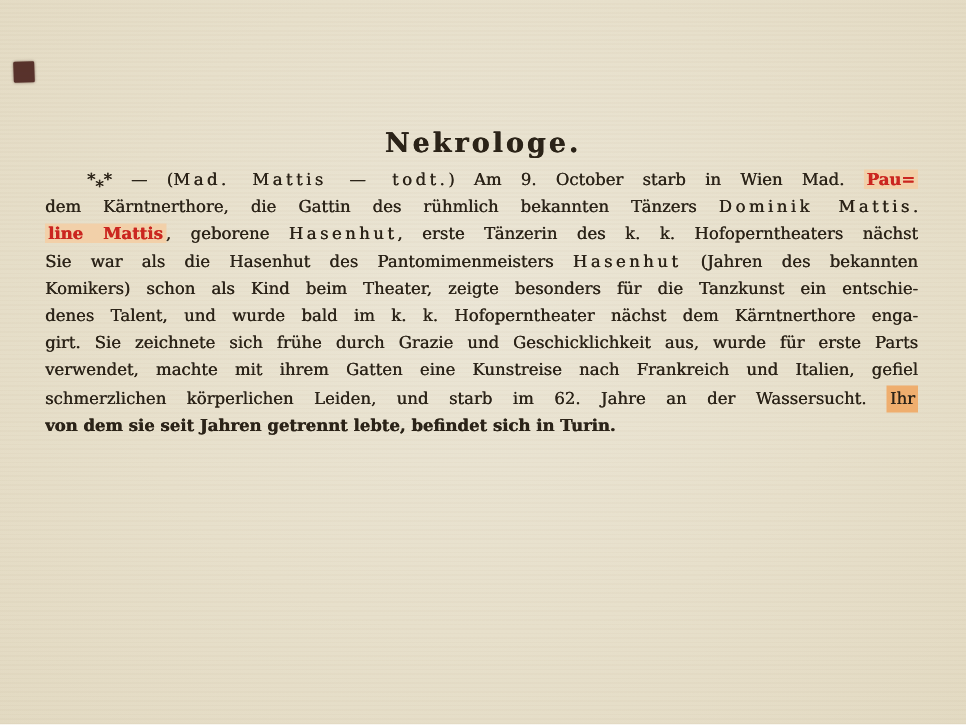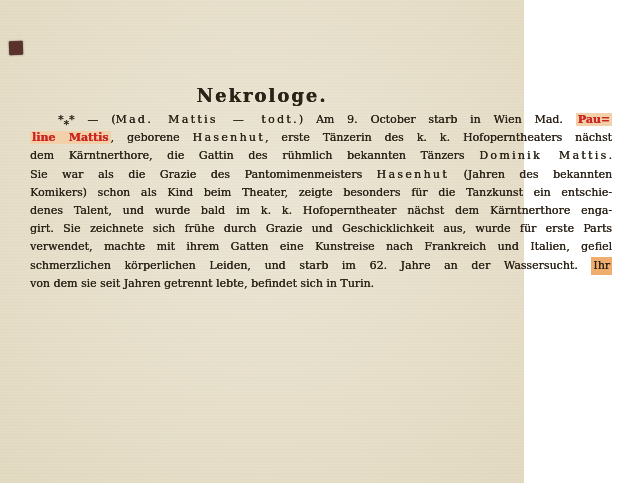--- a/index.html
+++ b/index.html
@@ -1,18 +1,18 @@
 <!DOCTYPE html>
 <html style="--paper: #e7dfca; --paper_light: #ebe5d5; --paper_dark: #e2d9c1; --ink: #2b2318; --highlight_text: #cb2620; --highlight_bg: #f2d0a9; --highlight_bg_secondary: #efae6e; --artifact: #4d241f;"><head>
 <meta charset="utf-8">
 <style>
   html,body{margin:0;padding:0;}
   body{width:644px;height:483px;overflow:hidden;font-family:"DejaVu Serif", serif;}
   .page{
-    position:relative;width:524px;height:483px;
+    position:relative;width:644px;height:483px;
     background:
       repeating-linear-gradient(0deg, rgba(120,100,70,0.025) 0 1px, rgba(255,255,255,0.02) 1px 3px),
       radial-gradient(ellipse at 50% 42%, var(--paper_light) 0%, var(--paper) 55%, var(--paper_dark) 100%);
     color:var(--ink);
   }
   .artifact{
     position:absolute;left:9px;top:41px;width:14px;height:14px;
     background:var(--artifact);border-radius:1px;
     box-shadow:0 0 2px 0 rgba(60,25,20,.6);transform:rotate(-2deg);
     opacity:.92;
@@ -25,42 +25,42 @@
   }
   .body{
     position:absolute;left:30px;top:111px;width:582px;
     font-size:11px;line-height:18.2px;
     text-shadow:0.25px 0 0 currentColor;
   }
   .line{
     text-align:justify;height:18.2px;overflow:hidden;white-space:normal;
   }
   .line::after{content:"";display:inline-block;width:100%;height:0;}
-  .line.last{text-align:left;}
+  .line.last{text-align:left;font-weight:bold;}
   .line.last::after{content:none;}
   .seg-spaced{letter-spacing:2.3px;}
   .seg-low{vertical-align:-5px;}
   .seg-red{
     color:var(--highlight_text);font-weight:bold;
     background:var(--highlight_bg);padding:0 2px;
     text-shadow:0.3px 0 0 currentColor;
   }
   .seg-hl{background:var(--highlight_bg_secondary);padding:11px 2px;}
 </style>
 </head>
 <body>
 
 <div class="page">
   <div class="artifact"></div>
   <div class="title">Nekrologe.</div>
   <div class="body">
       <div class="line" style="padding-left: 28px;"><span class="seg-plain">*</span><span class="seg-low">*</span><span class="seg-plain">* — (</span><span class="seg-spaced">Mad. Mattis — todt.</span><span class="seg-plain">) Am 9. October starb in Wien Mad. </span><span class="seg-red">Pau=</span></div>
+      <div class="line"><span class="seg-plain">dem Kärntnerthore, die Gattin des rühmlich bekannten Tänzers </span><span class="seg-spaced">Dominik Mattis</span><span class="seg-plain">.</span></div>
       <div class="line"><span class="seg-red">line Mattis</span><span class="seg-plain">, geborene </span><span class="seg-spaced">Hasenhut</span><span class="seg-plain">, erste Tänzerin des k. k. Hofoperntheaters nächst</span></div>
-      <div class="line"><span class="seg-plain">dem Kärntnerthore, die Gattin des rühmlich bekannten Tänzers </span><span class="seg-spaced">Dominik Mattis</span><span class="seg-plain">.</span></div>
-      <div class="line"><span class="seg-plain">Sie war als die Grazie des Pantomimenmeisters </span><span class="seg-spaced">Hasenhut</span><span class="seg-plain"> (Jahren des bekannten</span></div>
+      <div class="line"><span class="seg-plain">Sie war als die Hasenhut des Pantomimenmeisters </span><span class="seg-spaced">Hasenhut</span><span class="seg-plain"> (Jahren des bekannten</span></div>
       <div class="line"><span class="seg-plain">Komikers) schon als Kind beim Theater, zeigte besonders für die Tanzkunst ein entschie-</span></div>
       <div class="line"><span class="seg-plain">denes Talent, und wurde bald im k. k. Hofoperntheater nächst dem Kärntnerthore enga-</span></div>
       <div class="line"><span class="seg-plain">girt. Sie zeichnete sich frühe durch Grazie und Geschicklichkeit aus, wurde für erste Parts</span></div>
       <div class="line"><span class="seg-plain">verwendet, machte mit ihrem Gatten eine Kunstreise nach Frankreich und Italien, gefiel</span></div>
       <div class="line"><span class="seg-plain">schmerzlichen körperlichen Leiden, und starb im 62. Jahre an der Wassersucht. </span><span class="seg-hl">Ihr</span></div>
       <div class="line last"><span class="seg-plain">von dem sie seit Jahren getrennt lebte, befindet sich in Turin.</span></div>
     </div>
 </div>
 
 </body></html>

